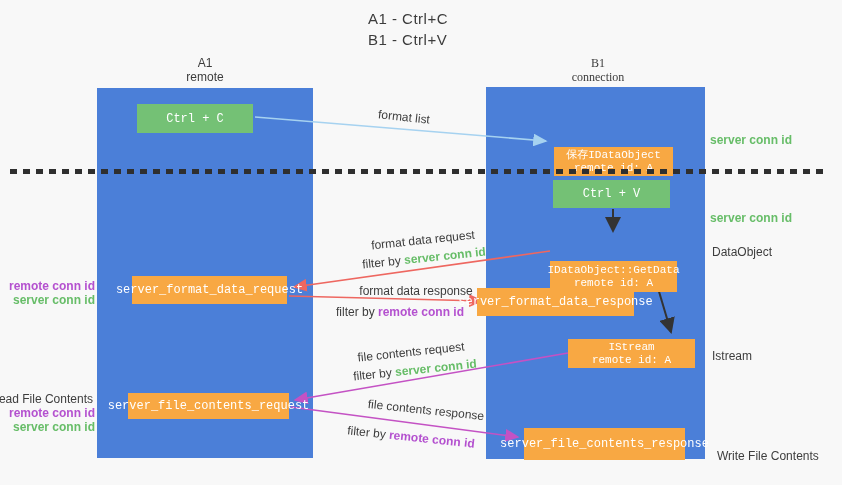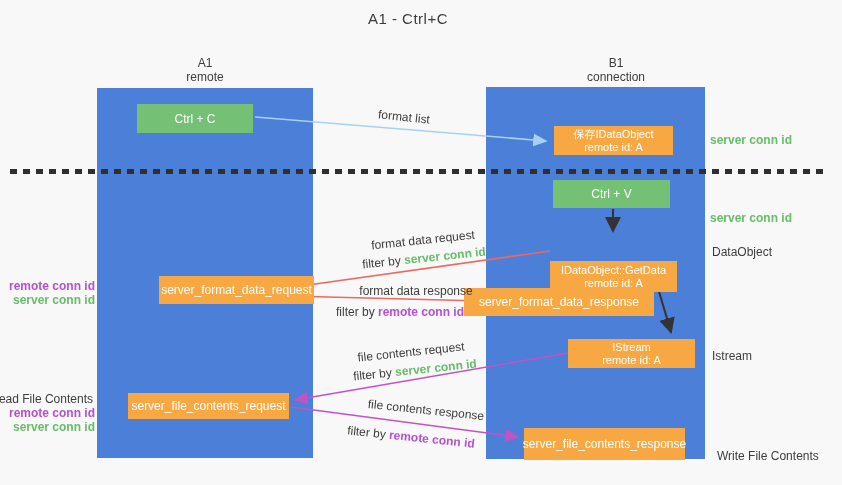--- a/index.html
+++ b/index.html
@@ -27,20 +27,21 @@
   .dotted{
     position:absolute;left:10px;top:169px;width:816px;height:5px;
     background:repeating-linear-gradient(90deg,#2f2f2f 0 7px,transparent 7px 13px);
     z-index:4;
   }
   .node{
     position:absolute;z-index:3;
     display:flex;flex-direction:column;align-items:center;justify-content:center;
     color:#ffffff;text-align:center;
     box-sizing:border-box;
+    font-family:Liberation Mono, monospace;
   }
   .node.green{background:#74c175;}
   .node.orange{background:#f8a843;}
   .node .l2{font-size:11px;line-height:13px;}
   .node.single{font-size:12px;}
   .arrow-layer{position:absolute;left:0;top:0;z-index:2;}
   .alabel{
     position:absolute;z-index:5;white-space:nowrap;
     font-size:12px;color:#3d3d3d;
     transform-origin:center center;
@@ -54,27 +55,28 @@
   .side-label.purple{color:#b451cf;font-weight:bold;}
   .left-stack{text-align:right;}
 </style>
 </head>
 <body>
 
 <div class="canvas">
 
   <div class="title">
     <div>A1 - Ctrl+C</div>
+    <div>B1 - Ctrl+V</div>
   </div>
 
   <div class="col-header" style="left:205px;top:56px;">
     <div>A1</div>
     <div>remote</div>
   </div>
-  <div class="col-header" style="left:616px;top:56px;">
+  <div class="col-header" style="left:598px;top:56px;font-family:Liberation Serif, serif;">
     <div>B1</div>
     <div>connection</div>
   </div>
 
   <div class="column col-left"></div>
   <div class="column col-right"></div>
 
   <div class="dotted"></div>
 
   <svg class="arrow-layer" width="842" height="485">
@@ -96,35 +98,35 @@
     <line x1="613" y1="209" x2="613" y2="231" stroke="#333333" stroke-width="2" marker-end="url(#m-black)"></line>
     <line x1="652" y1="268" x2="671" y2="332" stroke="#333333" stroke-width="2" marker-end="url(#m-black)"></line>
     <line x1="550" y1="251" x2="294" y2="287" stroke="#ee6760" stroke-width="1.6" marker-end="url(#m-red)"></line>
     <line x1="289" y1="296" x2="482" y2="301" stroke="#ee6760" stroke-width="1.6" marker-end="url(#m-red)"></line>
     <line x1="568" y1="353" x2="295" y2="400" stroke="#c452c4" stroke-width="1.6" marker-end="url(#m-magenta)"></line>
     <line x1="291" y1="407" x2="518" y2="437" stroke="#c452c4" stroke-width="1.6" marker-end="url(#m-magenta)"></line>
   </svg>
 
   <div class="node green single" style="left:137px;top:104px;width:116px;height:29px;">Ctrl + C</div>
 
-  <div class="node orange" style="left:554px;top:126px;width:119px;height:29px;">
+  <div class="node orange" style="left:554px;top:147px;width:119px;height:29px;">
     <div class="l2">保存IDataObject</div>
     <div class="l2">remote id: A</div>
   </div>
 
   <div class="node green single" style="left:553px;top:180px;width:117px;height:28px;">Ctrl + V</div>
 
   <div class="node orange" style="left:550px;top:237px;width:127px;height:31px;margin-top:24px;">
     <div class="l2">IDataObject::GetData</div>
     <div class="l2">remote id: A</div>
   </div>
 
-  <div class="node orange single" style="left:132px;top:276px;width:155px;height:28px;margin-left:27px;">server_format_data_request</div>
+  <div class="node orange single" style="left:132px;top:276px;width:155px;height:28px;">server_format_data_request</div>
 
-  <div class="node orange single" style="left:464px;top:288px;width:190px;height:28px;text-align:right;">server_format_data_response</div>
+  <div class="node orange single" style="left:477px;top:288px;width:157px;height:28px;text-align:right;">server_format_data_response</div>
 
   <div class="node orange" style="left:568px;top:339px;width:127px;height:29px;">
     <div class="l2">IStream</div>
     <div class="l2">remote id: A</div>
   </div>
 
   <div class="node orange single" style="left:128px;top:393px;width:161px;height:26px;">server_file_contents_request</div>
 
   <div class="node orange single" style="left:524px;top:428px;width:161px;height:32px;">server_file_contents_response</div>
 

